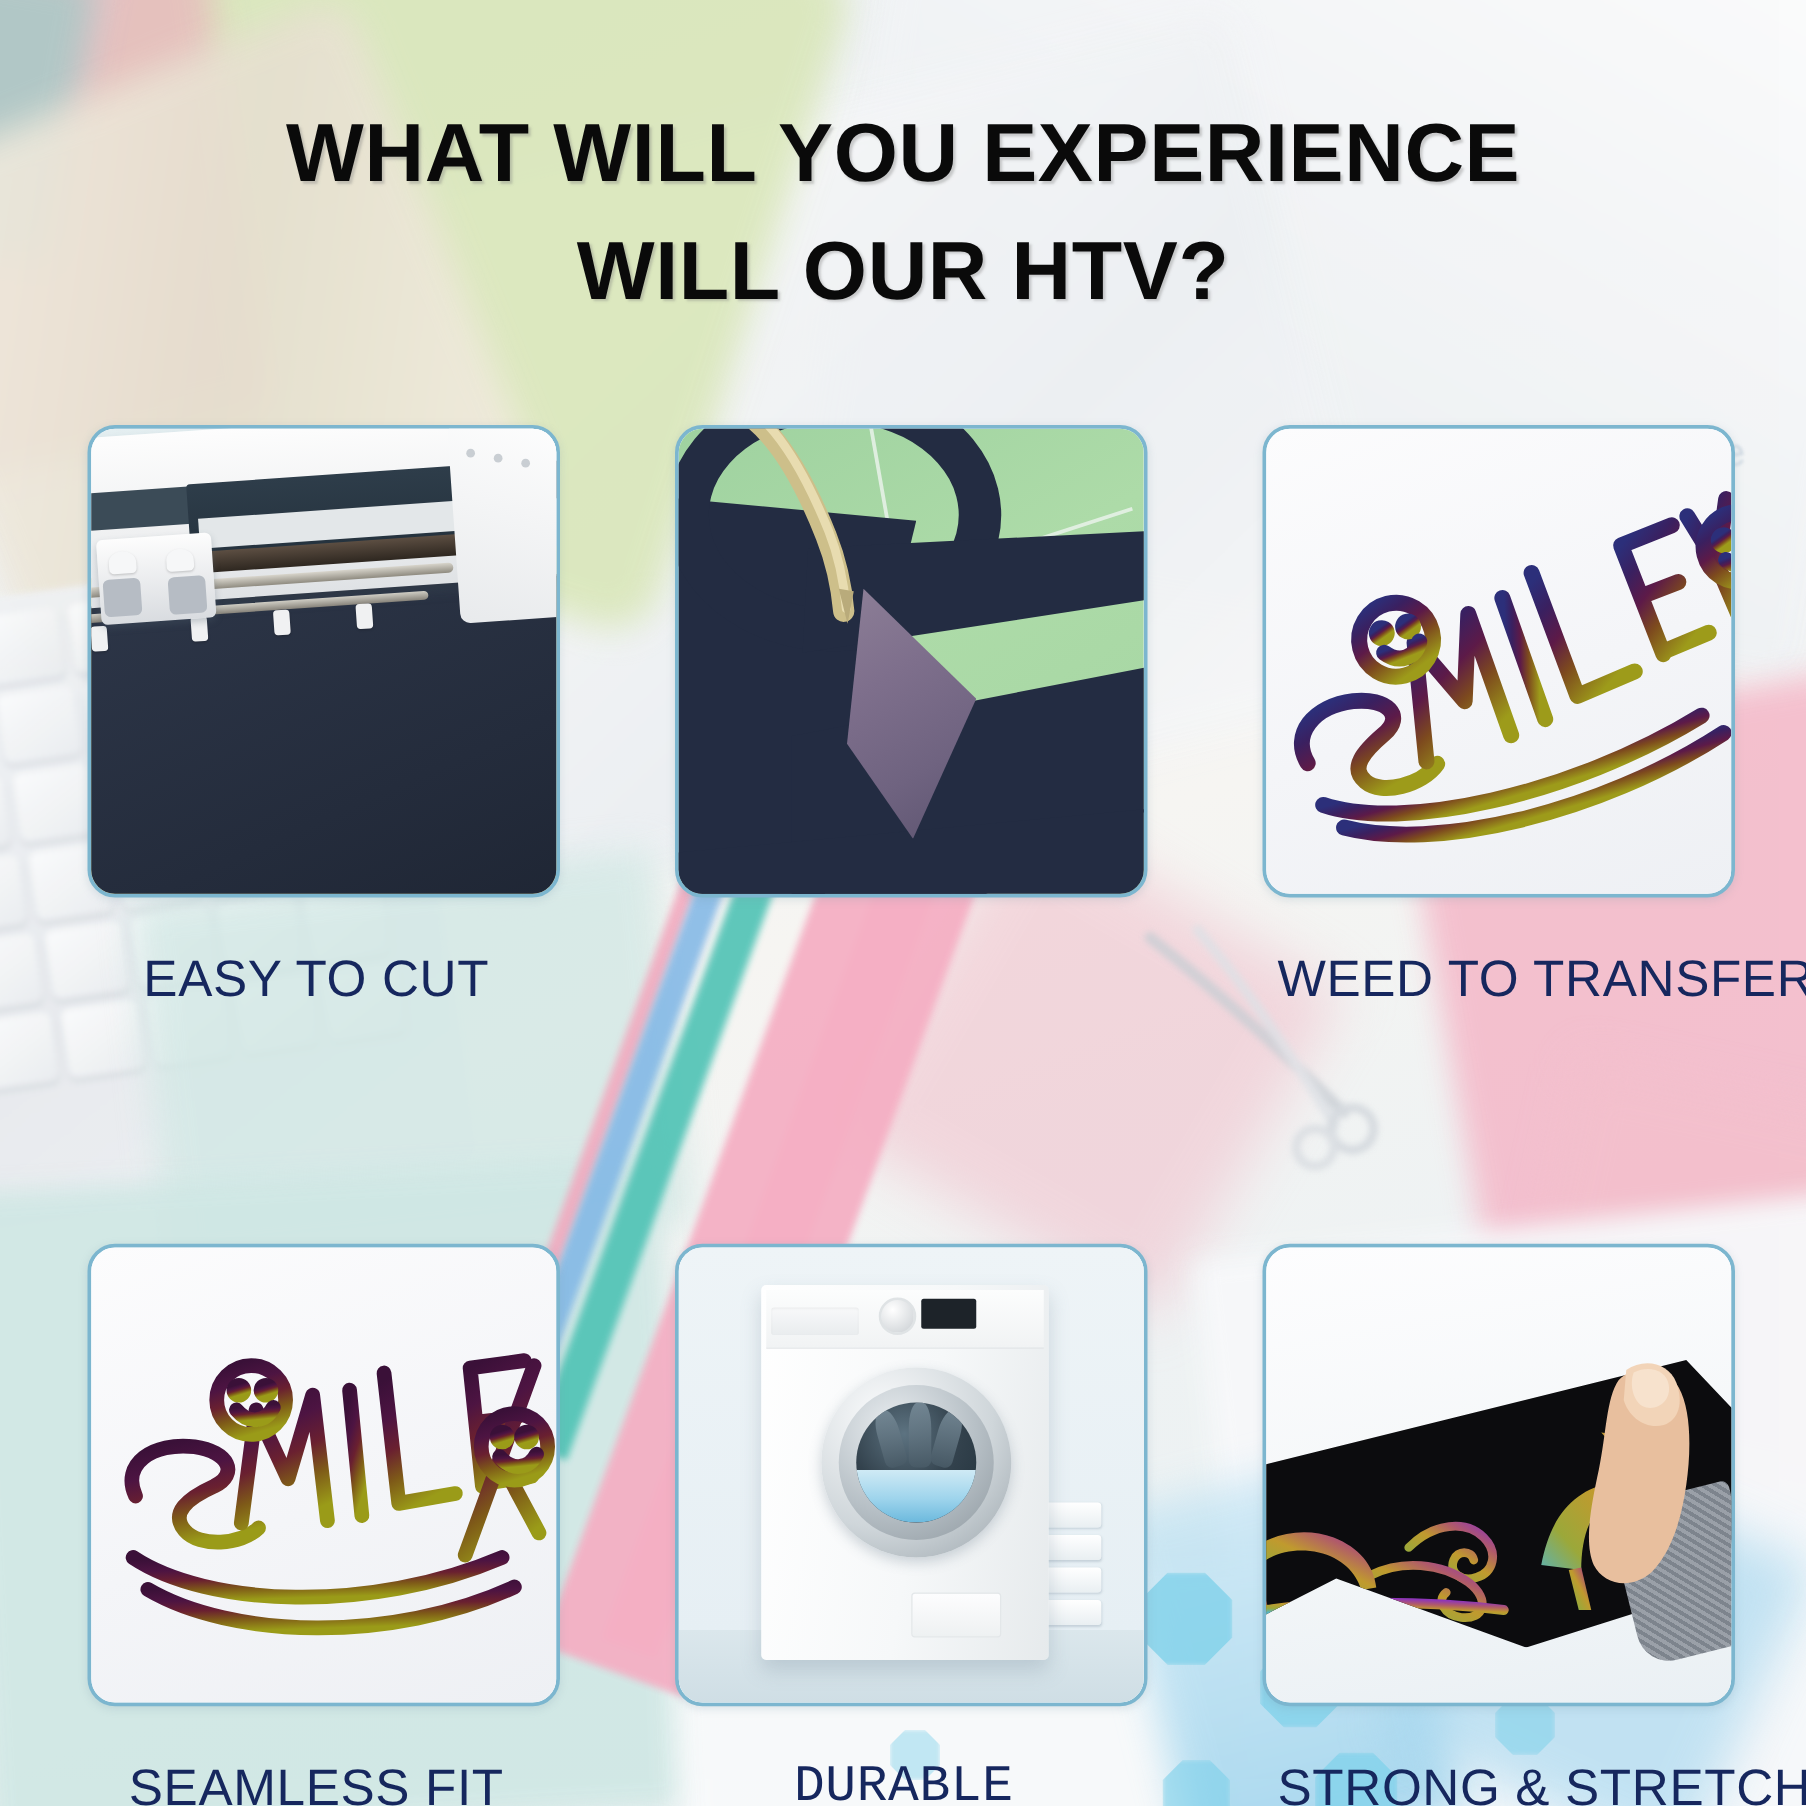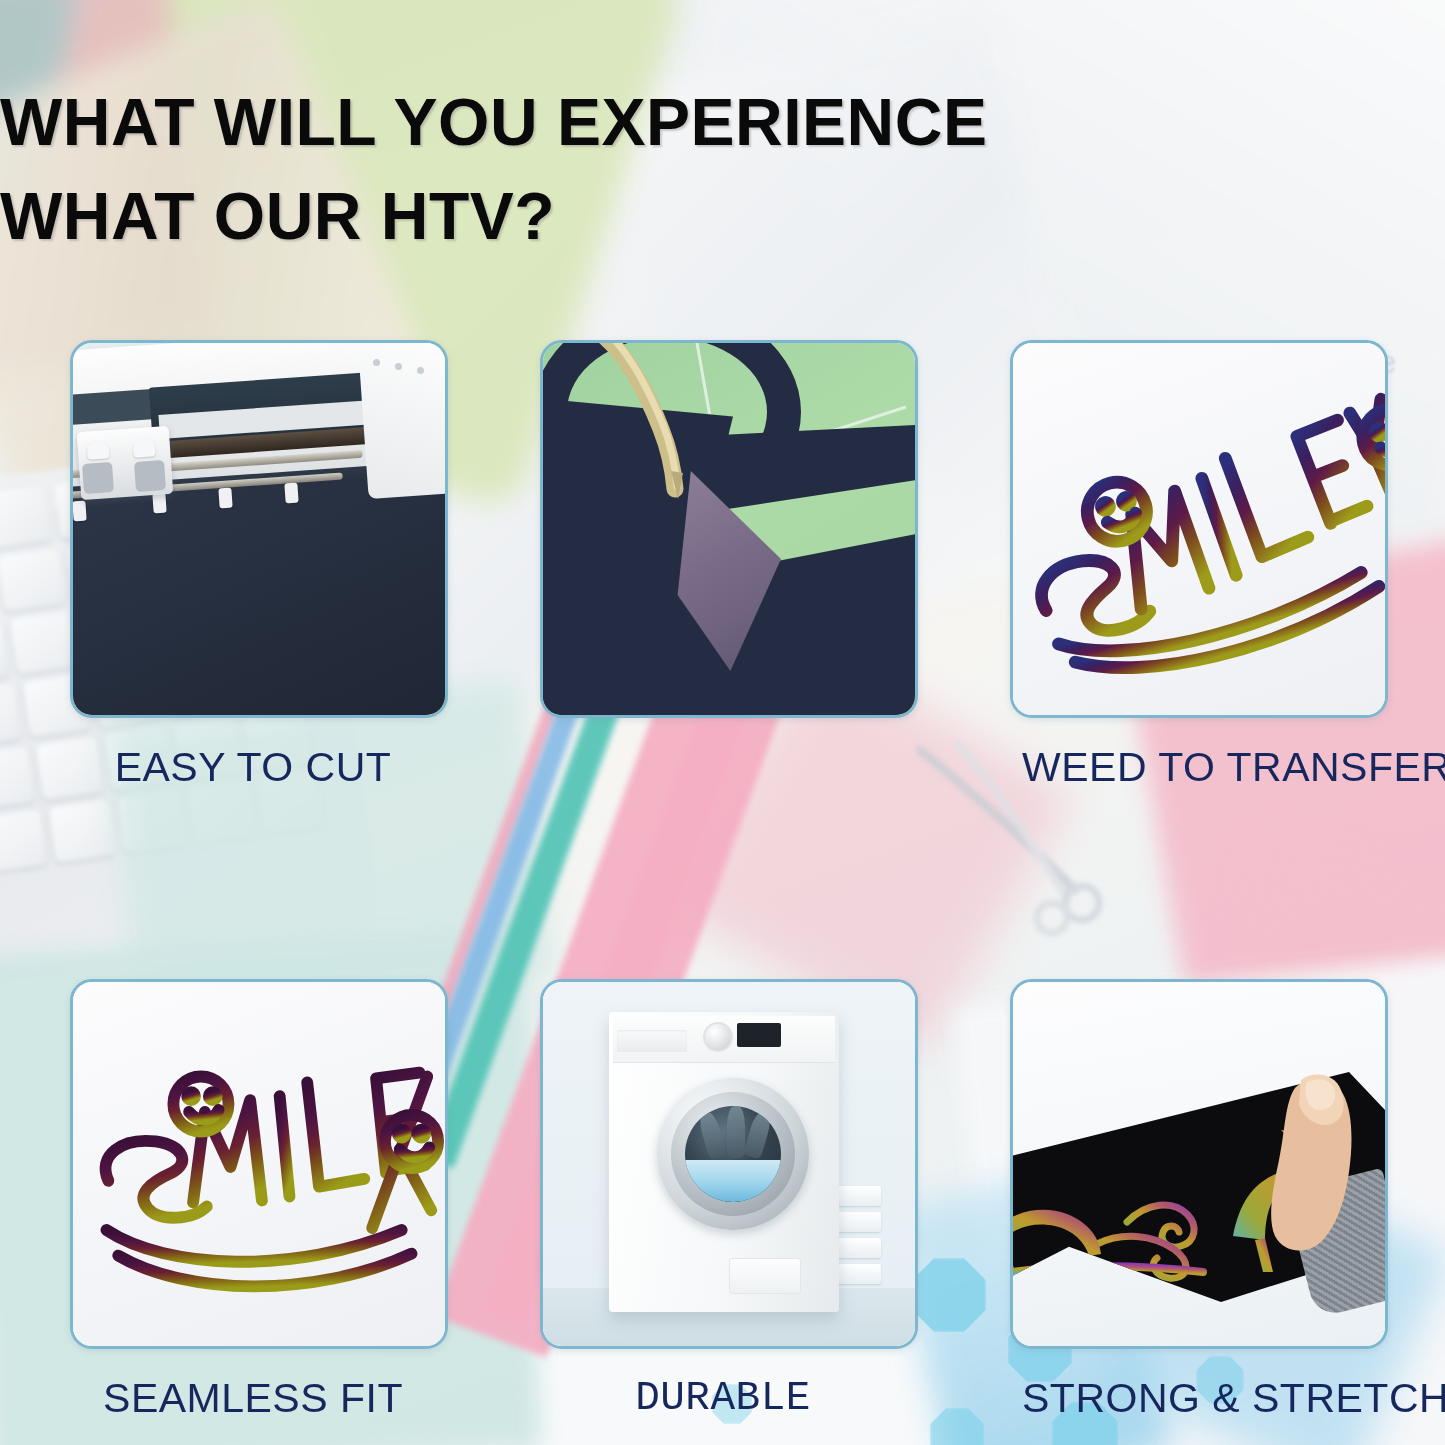--- a/index.html
+++ b/index.html
@@ -255,21 +255,21 @@
     margin-top: 6px;
     margin-left: 6px;
     font-weight: 300;
   }
 
   
   .title {
     position: absolute;
     left: 0; right: 0;
     top: 76px;
-    text-align: left;
+    text-align: center;
     z-index: 12;
   }
   .title-line {
     display: block;
     font-family: "Liberation Sans", sans-serif;
     font-weight: bold;
     font-size: 66px;
     line-height: 1.42;
     letter-spacing: 0.5px;
     color: #0a0a0a;
@@ -297,21 +297,21 @@
     height: 378px;
     border: 3px solid #7cb6cf;
     border-radius: 22px;
     overflow: hidden;
     background: #ffffff;
     box-sizing: border-box;
     box-shadow: 0 2px 7px rgba(120,150,170,0.22);
   }
   .row2 .tile { height: 370px; }
   .caption {
-    margin-top: 26px;
+    margin-top: 42px;
     text-align: center;
     font-family: "Liberation Sans", sans-serif;
     font-size: 41px;
     letter-spacing: 0.5px;
     color: #16275e;
     white-space: nowrap;
   }
   
   .cap-cut      { transform: translateX(-6px); }
   .cap-weed     { transform: translateX(-6px); }
@@ -562,21 +562,21 @@
       </div>
 
     <div class="watermark">
       <span class="wm-word">silhouette</span>
       <span class="wm-mark">M</span>
     </div>
   </div>
 
   <div class="title">
     <span class="title-line">WHAT WILL YOU EXPERIENCE</span>
-    <span class="title-line">WHAT OUR HTV?</span>
+    <span class="title-line">WILL OUR HTV?</span>
   </div>
 
   <div class="grid">
 
     <div class="row row1">
 
       <div class="cell">
         <div class="tile">
           <div class="t1-bg"></div>
           <div class="t1-mat"></div>

